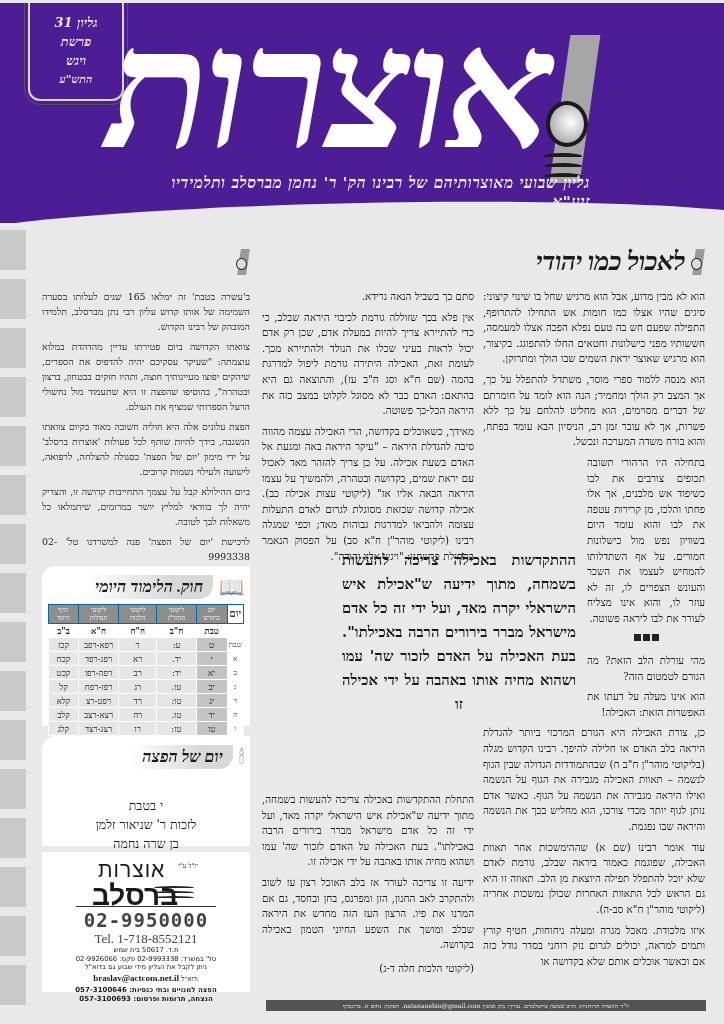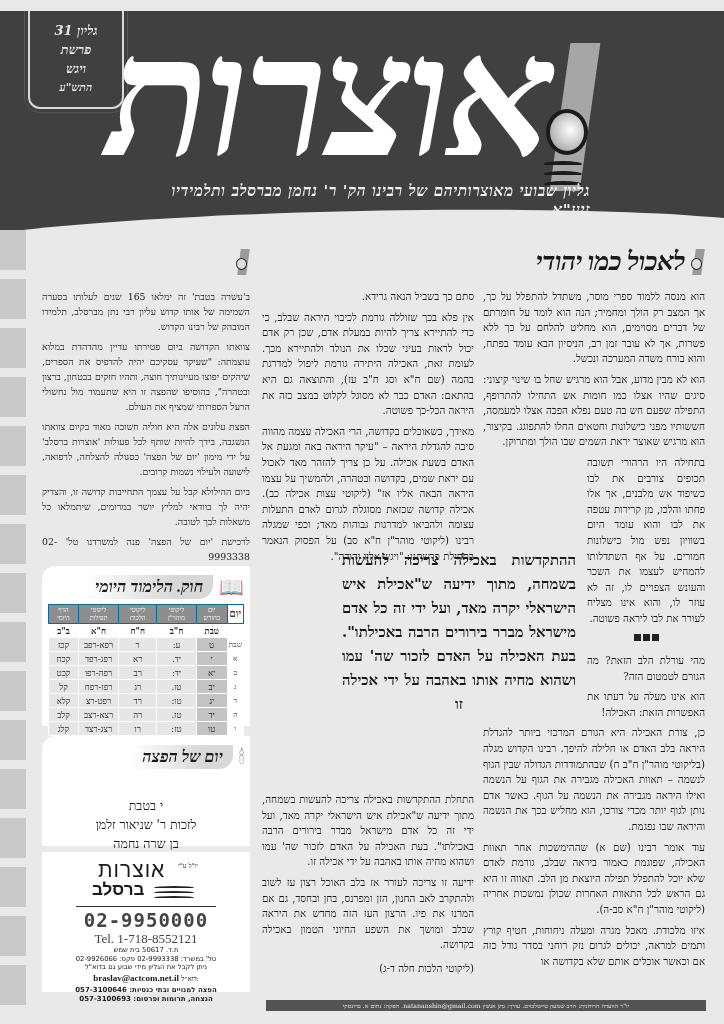--- a/index.html
+++ b/index.html
@@ -1,20 +1,20 @@
 <!DOCTYPE html>
 <html lang="he" dir="rtl"><head>
 <meta charset="utf-8">
 <style>
   * { box-sizing: border-box; margin: 0; padding: 0; }
   html, body { width: 724px; height: 1024px; overflow: hidden; background: #e9e9e9; }
   body { position: relative; font-family: "DejaVu Serif", "Liberation Serif", serif; color: #1a1a1a; }
 
   
-  .masthead { position: absolute; left: 0; top: 11px; width: 724px; height: 220px; background: #404040; overflow: hidden; }
+  .masthead { position: absolute; left: 0; top: 3px; width: 724px; height: 220px; background: #4c1d95; overflow: hidden; }
   .masthead::after { content: ""; position: absolute; left: -60px; right: -60px; top: 200px; height: 120px; background: #e9e9e9; border-radius: 50% 50% 0 0 / 30px 30px 0 0; transform: rotate(-1.2deg); }
   .issue-box { position: absolute; left: 28px; top: -6px; width: 96px; height: 104px; border: 2px solid #d9d9d9; border-radius: 0 0 12px 12px; outline: 1px solid #555; outline-offset: 3px; color: #e6e6e6; text-align: center; font-size: 13px; line-height: 19px; padding-top: 14px; font-style: italic; font-weight: bold; }
   .issue-box div { font-family: "DejaVu Serif", serif; }
   .issue-box .year { font-size: 11px; }
   .logo { position: absolute; left: 130px; top: 14px; width: 480px; height: 160px; }
   .logo-text { position: absolute; left: 0; top: -22px; width: 420px; text-align: center; color: #fff; font-family: "Liberation Serif", serif; font-weight: bold; font-style: italic; font-size: 168px; line-height: 190px; letter-spacing: -4px; }
   .logo-mark { position: absolute; left: 420px; top: 18px; width: 48px; height: 150px; }
   .logo-mark .bar { position: absolute; left: 10px; top: 0; width: 30px; height: 148px; background: #a6a6a6; transform: skewX(-8deg); }
   .logo-mark .disc { position: absolute; left: -4px; top: 66px; width: 42px; height: 46px; border-radius: 50%; background: radial-gradient(circle at 60% 45%, #fff, #bdbdbd 60%, #8a8a8a); border: 4px solid #1c1a1b; }
   .logo-mark .wave { position: absolute; left: -6px; width: 38px; height: 6px; border-top: 4px solid #1c1a1b; border-radius: 50%; }
@@ -63,21 +63,21 @@
   .yom-head .candle { font-size: 18px; }
   .yom-head .tab { background: linear-gradient(90deg, #fff, #d8d8d8 70%); border-radius: 0 0 14px 0; padding: 12px 10px; height: 24px; display: flex; align-items: center; }
   .yom-head .tab span { font-family: "Liberation Serif", serif; font-style: italic; font-weight: bold; font-size: 16px; }
   .yom-body { text-align: center; font-size: 12.5px; line-height: 19px; margin-top: 24px; }
 
   
   .pub-box { position: absolute; left: 42px; top: 852px; width: 208px; height: 140px; background: #fff; text-align: center; padding-top: 6px; }
   .pub-logo { position: relative; height: 48px; }
   .pub-logo .pub-by { position: absolute; left: 136px; top: 4px; font-size: 6.5px; }
   .pub-logo .name1 { position: absolute; left: 56px; top: 0; font-family: "Liberation Sans", sans-serif; font-size: 21px; font-weight: normal; letter-spacing: 1px; }
-  .pub-logo .name2 { position: absolute; left: 50px; top: 22px; font-family: "Liberation Sans", sans-serif; font-size: 17px; font-weight: bold; text-align: right; }
+  .pub-logo .name2 { position: absolute; left: 50px; top: 22px; font-family: "Liberation Sans", sans-serif; font-size: 28px; font-weight: bold; text-align: right; }
   .pub-logo .waves { position: absolute; left: 112px; top: 28px; width: 40px; }
   .pub-logo .waves div { height: 3px; border-top: 2px solid #222; border-radius: 50%; margin-bottom: 2px; }
   .pub-rule { width: 140px; height: 1px; background: #333; margin: 0 auto 2px; }
   .pub-phone { font-family: "DejaVu Sans Mono", monospace; font-weight: bold; font-size: 19px; color: #444; letter-spacing: 1px; line-height: 22px; }
   .pub-tel { font-family: "Liberation Serif", serif; font-size: 13px; color: #444; line-height: 15px; }
   .pub-small { font-size: 6.8px; line-height: 8.5px; font-family: "DejaVu Sans", sans-serif; }
   .pub-email { font-size: 9px; font-weight: bold; line-height: 13px; direction: ltr; font-family: "Liberation Serif", serif; }
   .pub-email-label { font-weight: normal; font-size: 7px; }
   .pub-bold { font-size: 7px; line-height: 9px; font-weight: bold; font-family: "DejaVu Sans", sans-serif; }
 
@@ -124,22 +124,22 @@
     <div class="stripe"></div>
     <div class="stripe"></div>
     <div class="stripe"></div>
 </div>
 
 <article class="col col-right">
   <div class="section-title">
     <span class="mini-mark"></span>
     <span class="title">לאכול כמו יהודי</span>
   </div>
+  <p>הוא לא מבין מדוע, אבל הוא מרגיש שחל בו שינוי קיצוני: סיגים שהיו אצלו כמו חומות אש התחילו להתרופף, התפילה שפעם חש בה טעם נפלא הפכה אצלו למעמסה, חששותיו מפני כישלונות וחטאים החלו להתפוגג. בקיצור, הוא מרגיש שאוצר יראת השמים שבו הולך ומתרוקן.</p>
   <p>הוא מנסה ללמוד ספרי מוסר, משתדל להתפלל על כך, אך המצב רק הולך ומחמיר; הנה הוא לומד על חומרתם של דברים מסוימים, הוא מחליט להלחם על כך ללא פשרות, אך לא עובר זמן רב, הניסיון הבא עומד בפתח, והוא בורח משדה המערכה ונכשל.</p>
-  <p>הוא לא מבין מדוע, אבל הוא מרגיש שחל בו שינוי קיצוני: סיגים שהיו אצלו כמו חומות אש התחילו להתרופף, התפילה שפעם חש בה טעם נפלא הפכה אצלו למעמסה, חששותיו מפני כישלונות וחטאים החלו להתפוגג. בקיצור, הוא מרגיש שאוצר יראת השמים שבו הולך ומתרוקן.</p>
   <p style="width:118px;">בתחילה היו הרהורי תשובה תכופים צורבים את לבו כשיפוד אש מלבנים, אך אלו פחתו והלכו, מן קרירות עטפה את לבו והוא עומד היום בשוויון נפש מול כישלונות חמורים. על אף השתדלותו להמחיש לעצמו את השכר והעונש הצפויים לו, זה לא עוזר לו, והוא אינו מצליח לעורר את לבו ליראה פשוטה.</p>
   <div class="divider-squares" style="width:118px;"><span class="sq"></span><span class="sq"></span><span class="sq"></span></div>
   <p style="width:118px;">מהי עורלת הלב הזאת? מה הגורם לטמטום הזה?</p>
   <p style="width:118px;">הוא אינו מעלה על דעתו את האפשרות הזאת: האכילה!</p>
   <p>כן, צורת האכילה היא הגורם המרכזי ביותר להגדלת היראה בלב האדם או חלילה להיפך. רבינו הקדוש מגלה (בליקוטי מוהר"ן ח"ב ח) שבהתמודדות הגדולה שבין הגוף לנשמה – תאוות האכילה מגבירה את הגוף על הנשמה ואילו היראה מגבירה את הנשמה על הגוף. כאשר אדם נותן לגוף יותר מכדי צורכו, הוא מחליש בכך את הנשמה והיראה שבו נפגמת.</p>
   <p>עוד אומר רבינו (שם א) שההימשכות אחר תאוות האכילה, שפוגמת כאמור ביראה שבלב, גורמת לאדם שלא יוכל להתפלל תפילה היוצאת מן הלב. תאווה זו היא גם הראש לכל התאוות האחרות שכולן נמשכות אחריה (ליקוטי מוהר"ן ח"א סב-ה).</p>
   <p>איזו מלכודת. מאכל מגרה ומעלה ניחוחות, חטיף קורץ ותמים למראה, יכולים לגרום נזק רוחני בסדר גודל כזה אם וכאשר אוכלים אותם שלא בקדושה או</p>
 </article>
 
 <article class="col col-mid">

